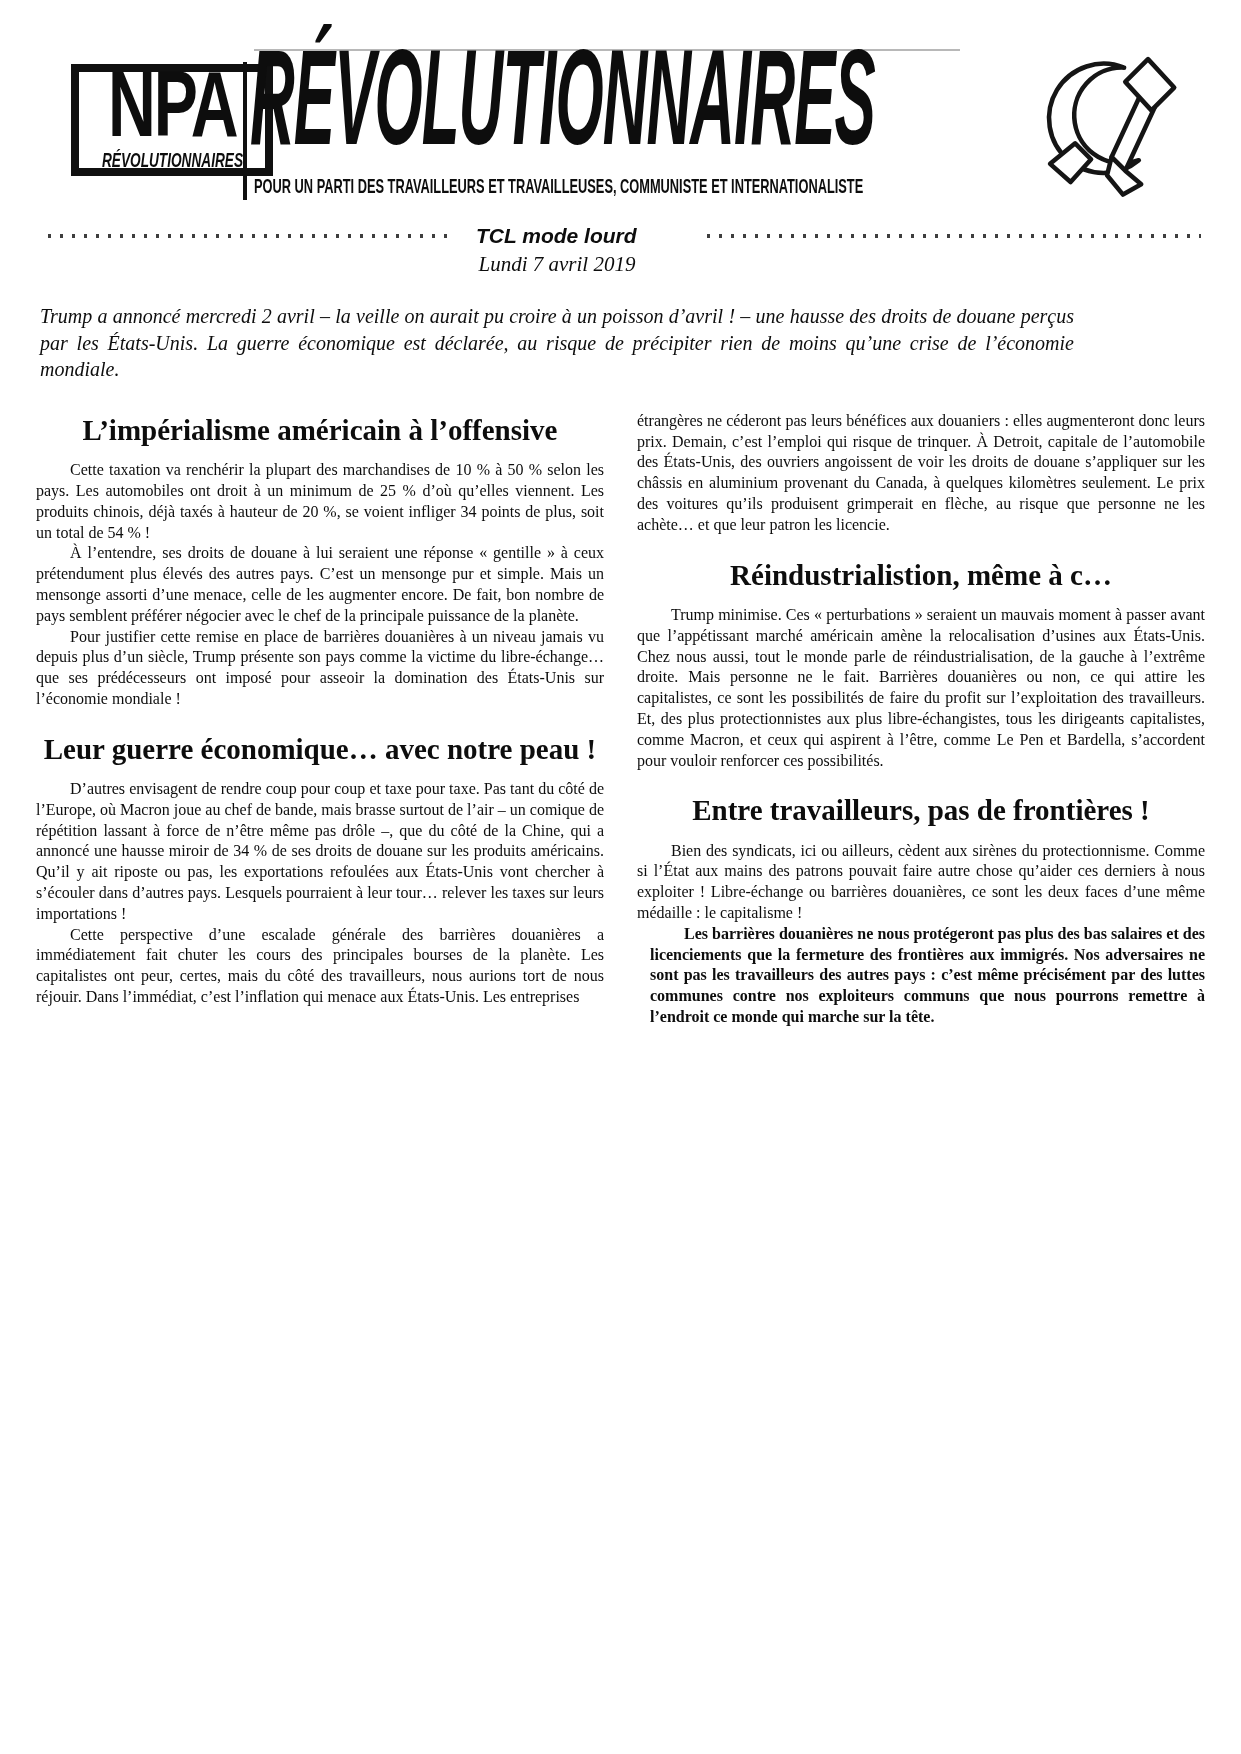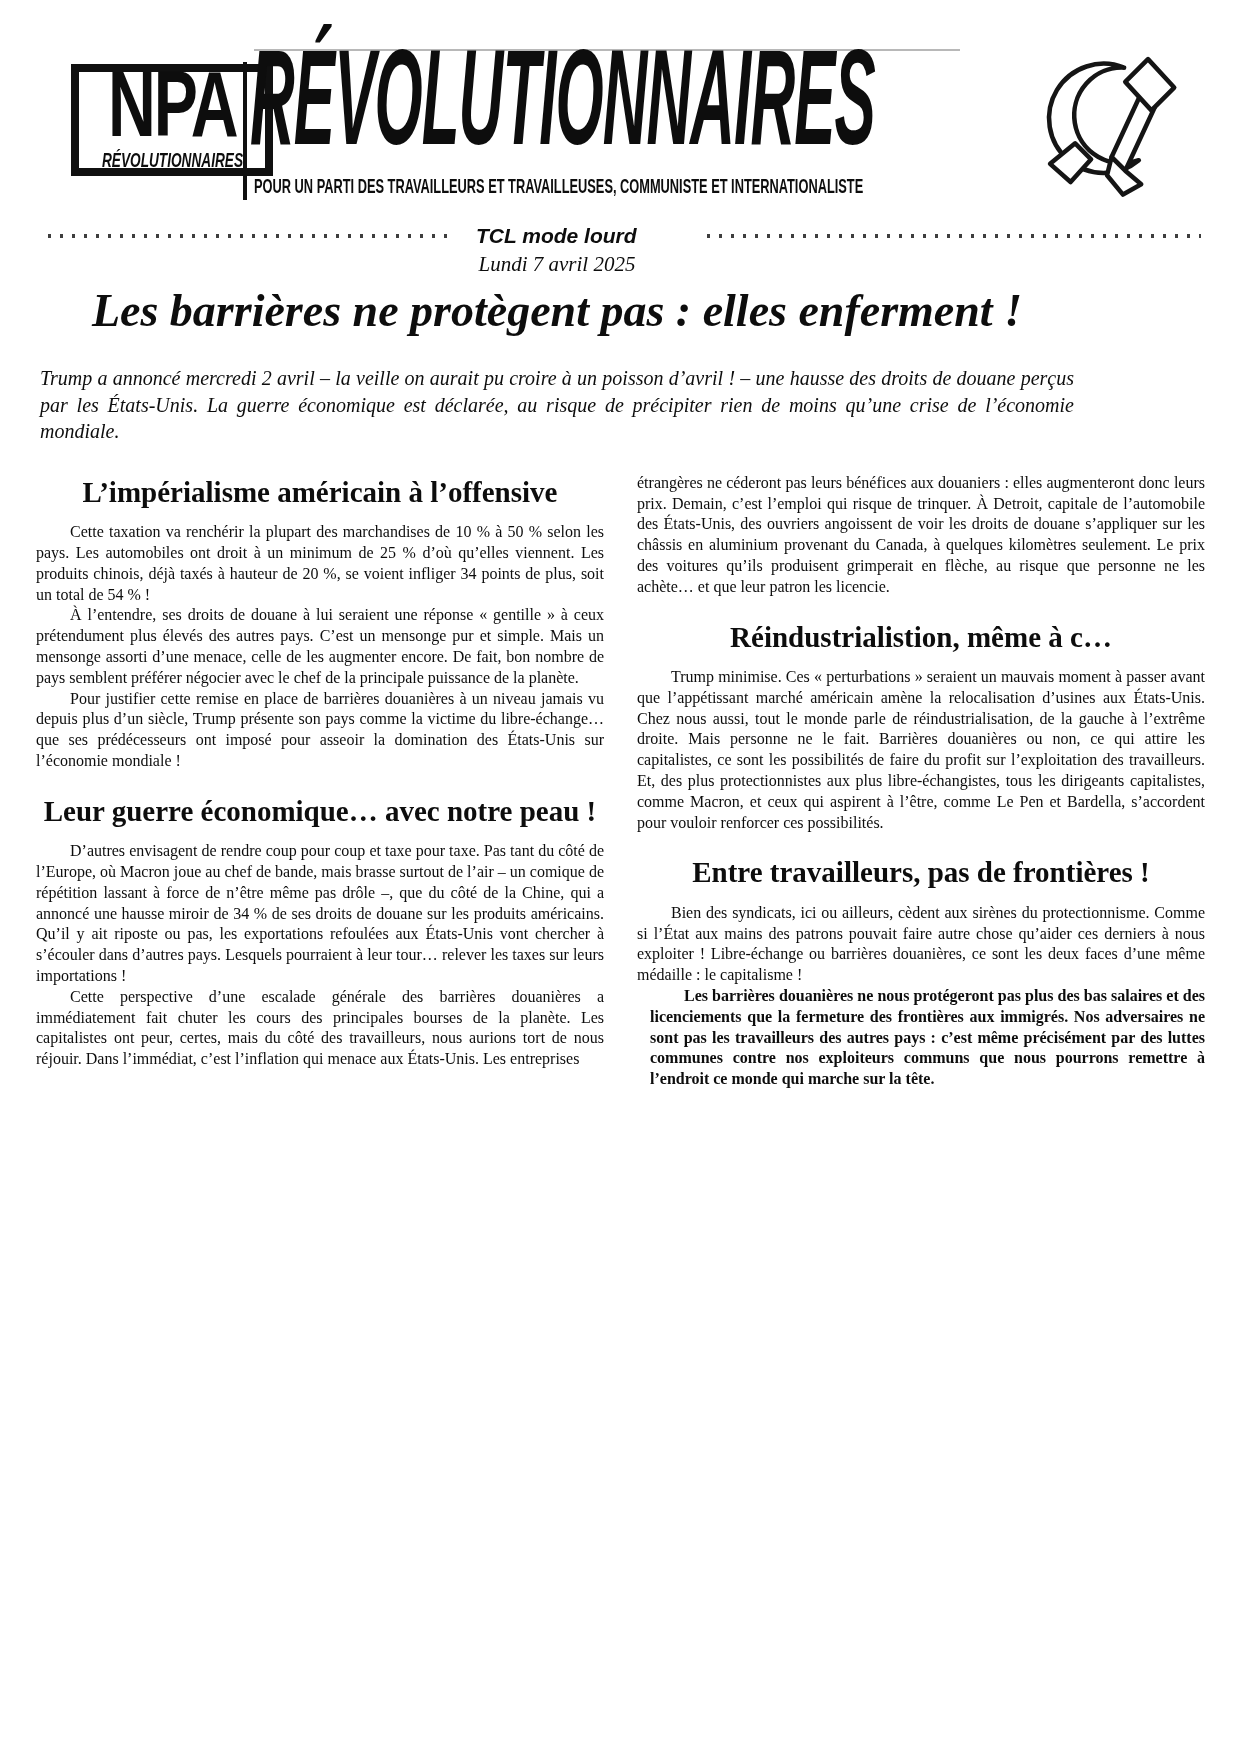--- a/index.html
+++ b/index.html
@@ -88,22 +88,21 @@
     </div>
   </div>
 
   <div class="kicker">
     <div class="dots dots-left"></div>
     <div class="kicker-label">TCL mode lourd</div>
     <div class="dots dots-right"></div>
   </div>
 
   <div class="head-block">
-    <div class="dateline">Lundi 7 avril 2025</div>
-    <h1 class="headline">Les barrières ne protègent pas : elles enferment&nbsp;!</h1>
+    <div class="dateline">Lundi 7 avril 2019</div>
     <p class="lede">Trump a annoncé mercredi 2 avril – la veille on aurait pu croire à un poisson d’avril&nbsp;! – une hausse des droits de douane perçus par les États-Unis. La guerre économique est déclarée, au risque de précipiter rien de moins qu’une crise de l’économie mondiale.</p>
   </div>
 
   <div class="columns">
 
     <div class="col">
       <h2 class="first">L’impérialisme américain à l’offensive</h2>
       <p>Cette taxation va renchérir la plupart des marchandises de 10&nbsp;% à 50&nbsp;% selon les pays. Les automobiles ont droit à un minimum de 25&nbsp;% d’où qu’elles viennent. Les produits chinois, déjà taxés à hauteur de 20&nbsp;%, se voient infliger 34 points de plus, soit un total de 54&nbsp;%&nbsp;!</p>
       <p>À l’entendre, ses droits de douane à lui seraient une réponse «&nbsp;gentille&nbsp;» à ceux prétendument plus élevés des autres pays. C’est un mensonge pur et simple. Mais un mensonge assorti d’une menace, celle de les augmenter encore. De fait, bon nombre de pays semblent préférer négocier avec le chef de la principale puissance de la planète.</p>
       <p>Pour justifier cette remise en place de barrières douanières à un niveau jamais vu depuis plus d’un siècle, Trump présente son pays comme la victime du libre-échange… que ses prédécesseurs ont imposé pour asseoir la domination des États-Unis sur l’économie mondiale&nbsp;!</p>

